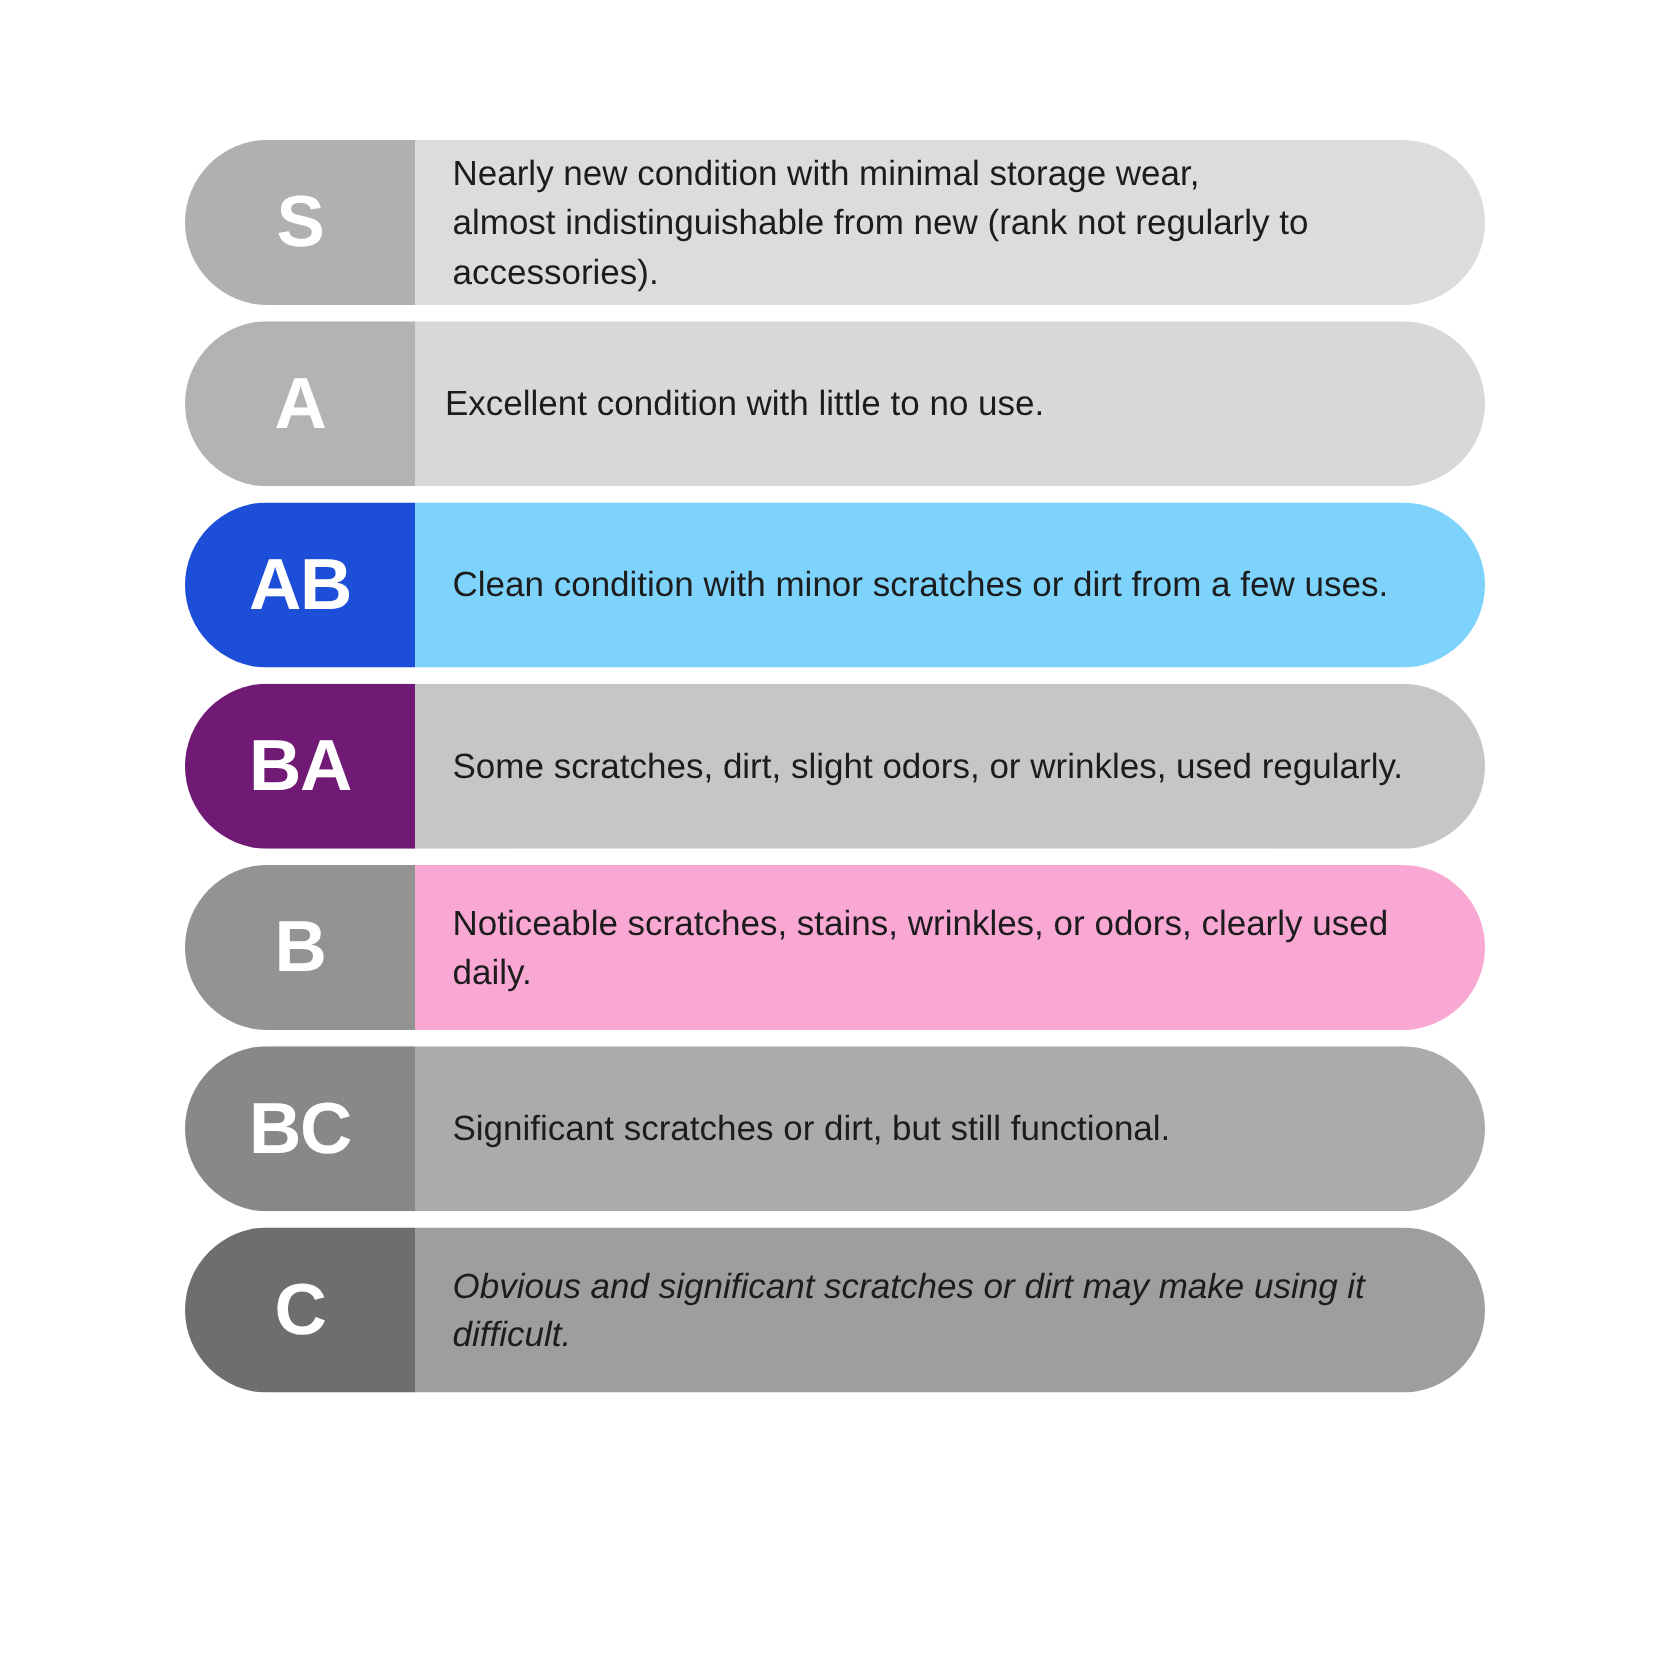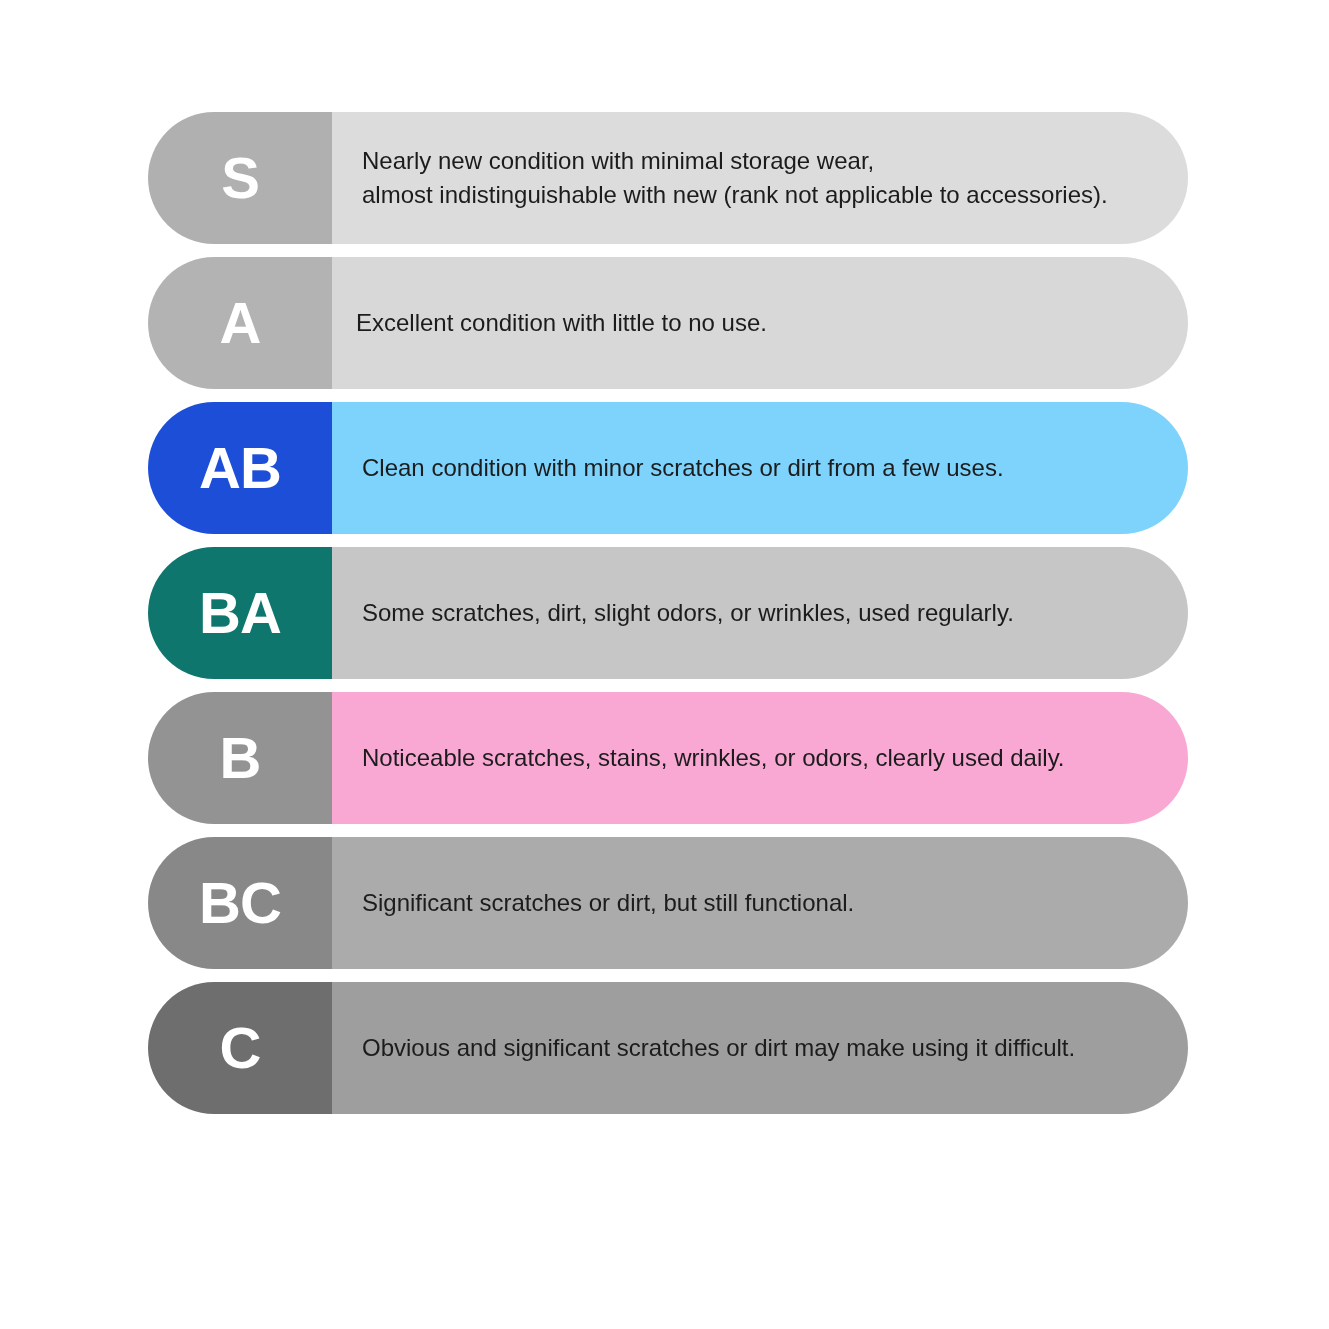--- a/index.html
+++ b/index.html
@@ -38,58 +38,58 @@
     letter-spacing: -1px;
     line-height: 1;
   }
   .rank-desc {
     flex: 1 1 auto;
     display: flex;
     align-items: center;
     padding-left: 30px;
     padding-right: 30px;
     color: #1c1c1c;
-    font-size: 24px;
+    font-size: 28px;
     line-height: 1.4;
   }
   .rank-desc span {
     display: block;
   }
 </style>
 </head>
 <body>
 
 <div class="chart">
     <div class="rank-row">
       <div class="rank-badge" style="background: rgb(176, 176, 176);">S</div>
       <div class="rank-desc" style="background: rgb(220, 220, 220);">
         <div>
           <span>Nearly new condition with minimal storage wear,</span>
-          <span>almost indistinguishable with new (rank not applicable to accessories).</span>
+          <span>almost indistinguishable from new (rank not regularly to accessories).</span>
         </div>
       </div>
     </div>
     <div class="rank-row">
       <div class="rank-badge" style="background: rgb(179, 179, 179);">A</div>
       <div class="rank-desc" style="background: rgb(216, 216, 216); padding-left: 24px;">
         <div>
           <span>Excellent condition with little to no use.</span>
         </div>
       </div>
     </div>
     <div class="rank-row">
       <div class="rank-badge" style="background: #1d4ed8;">AB</div>
       <div class="rank-desc" style="background: #7dd3fc;">
         <div>
           <span>Clean condition with minor scratches or dirt from a few uses.</span>
         </div>
       </div>
     </div>
     <div class="rank-row">
-      <div class="rank-badge" style="background: #0f766e;">BA</div>
+      <div class="rank-badge" style="background: #701a75;">BA</div>
       <div class="rank-desc" style="background: rgb(198, 198, 198); text-align: right;">
         <div>
           <span>Some scratches, dirt, slight odors, or wrinkles, used regularly.</span>
         </div>
       </div>
     </div>
     <div class="rank-row">
       <div class="rank-badge" style="background: rgb(147, 147, 147);">B</div>
       <div class="rank-desc" style="background: #f9a8d4;">
         <div>
@@ -100,19 +100,19 @@
     <div class="rank-row">
       <div class="rank-badge" style="background: rgb(136, 136, 136);">BC</div>
       <div class="rank-desc" style="background: rgb(171, 171, 171);">
         <div>
           <span>Significant scratches or dirt, but still functional.</span>
         </div>
       </div>
     </div>
     <div class="rank-row">
       <div class="rank-badge" style="background: rgb(110, 110, 110);">C</div>
-      <div class="rank-desc" style="background: rgb(158, 158, 158);">
+      <div class="rank-desc" style="background: rgb(158, 158, 158); font-style: italic;">
         <div>
           <span>Obvious and significant scratches or dirt may make using it difficult.</span>
         </div>
       </div>
     </div>
   </div>
 
 </body></html>

